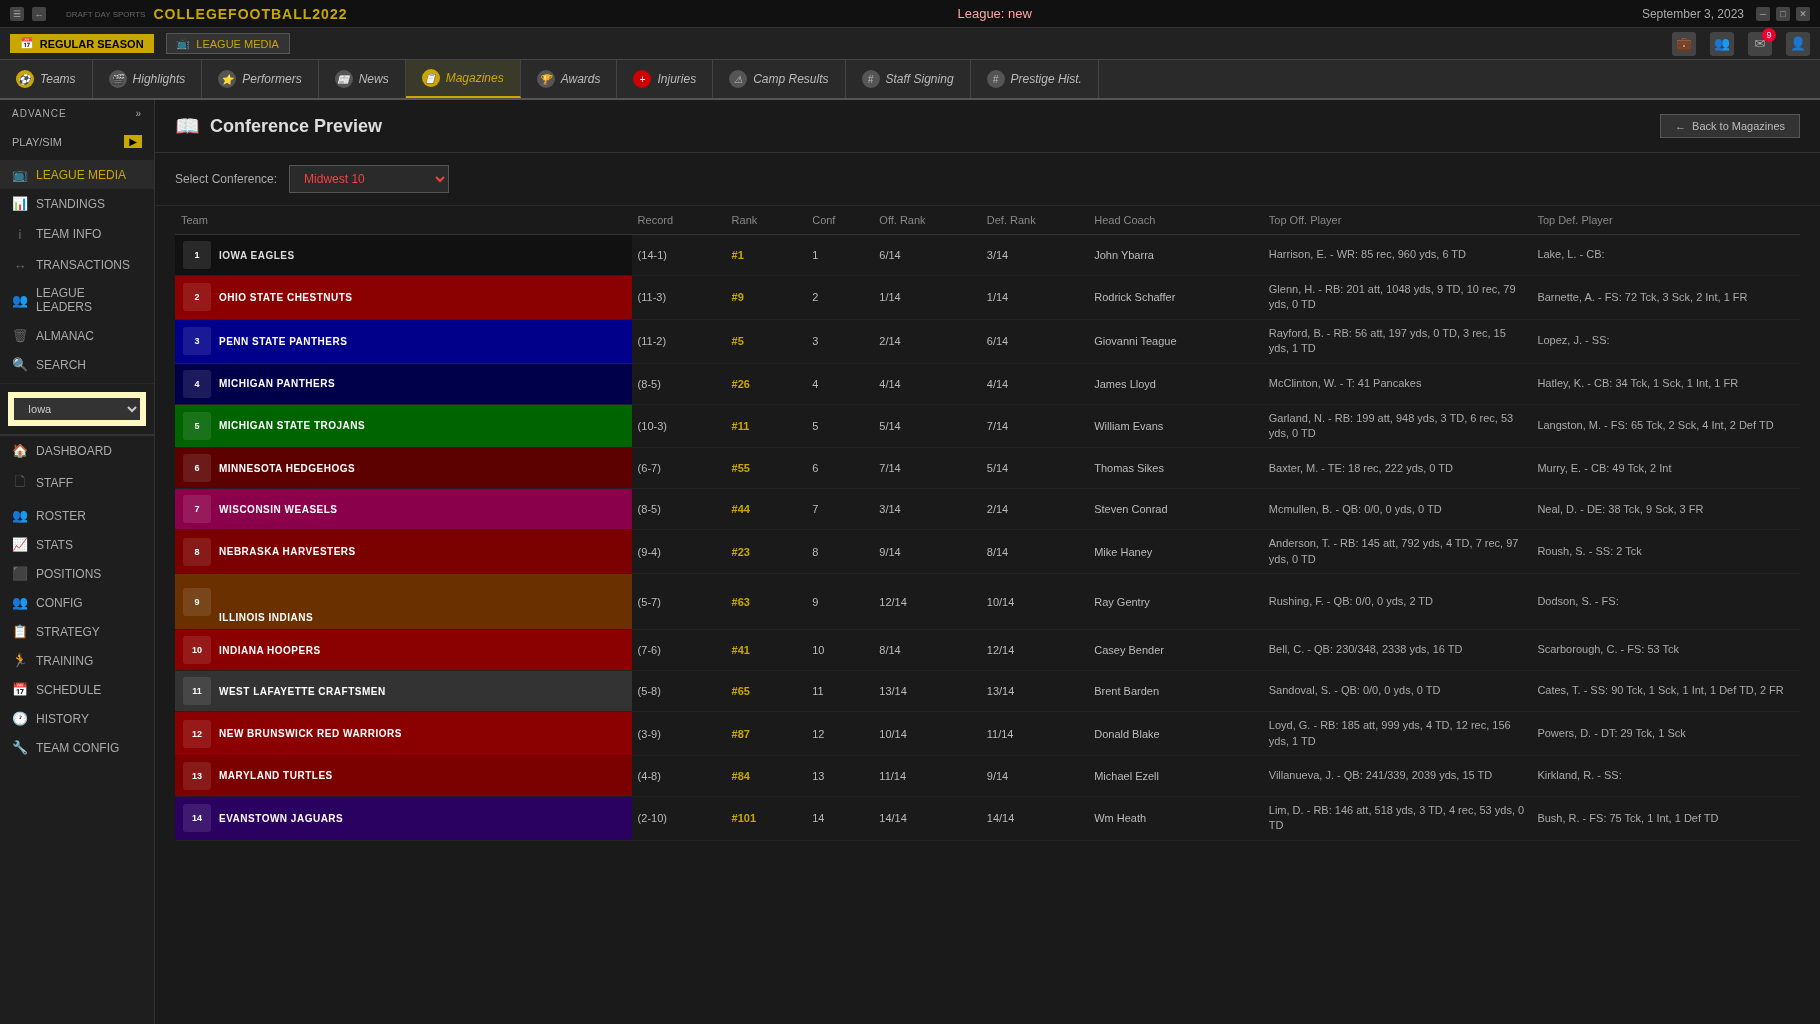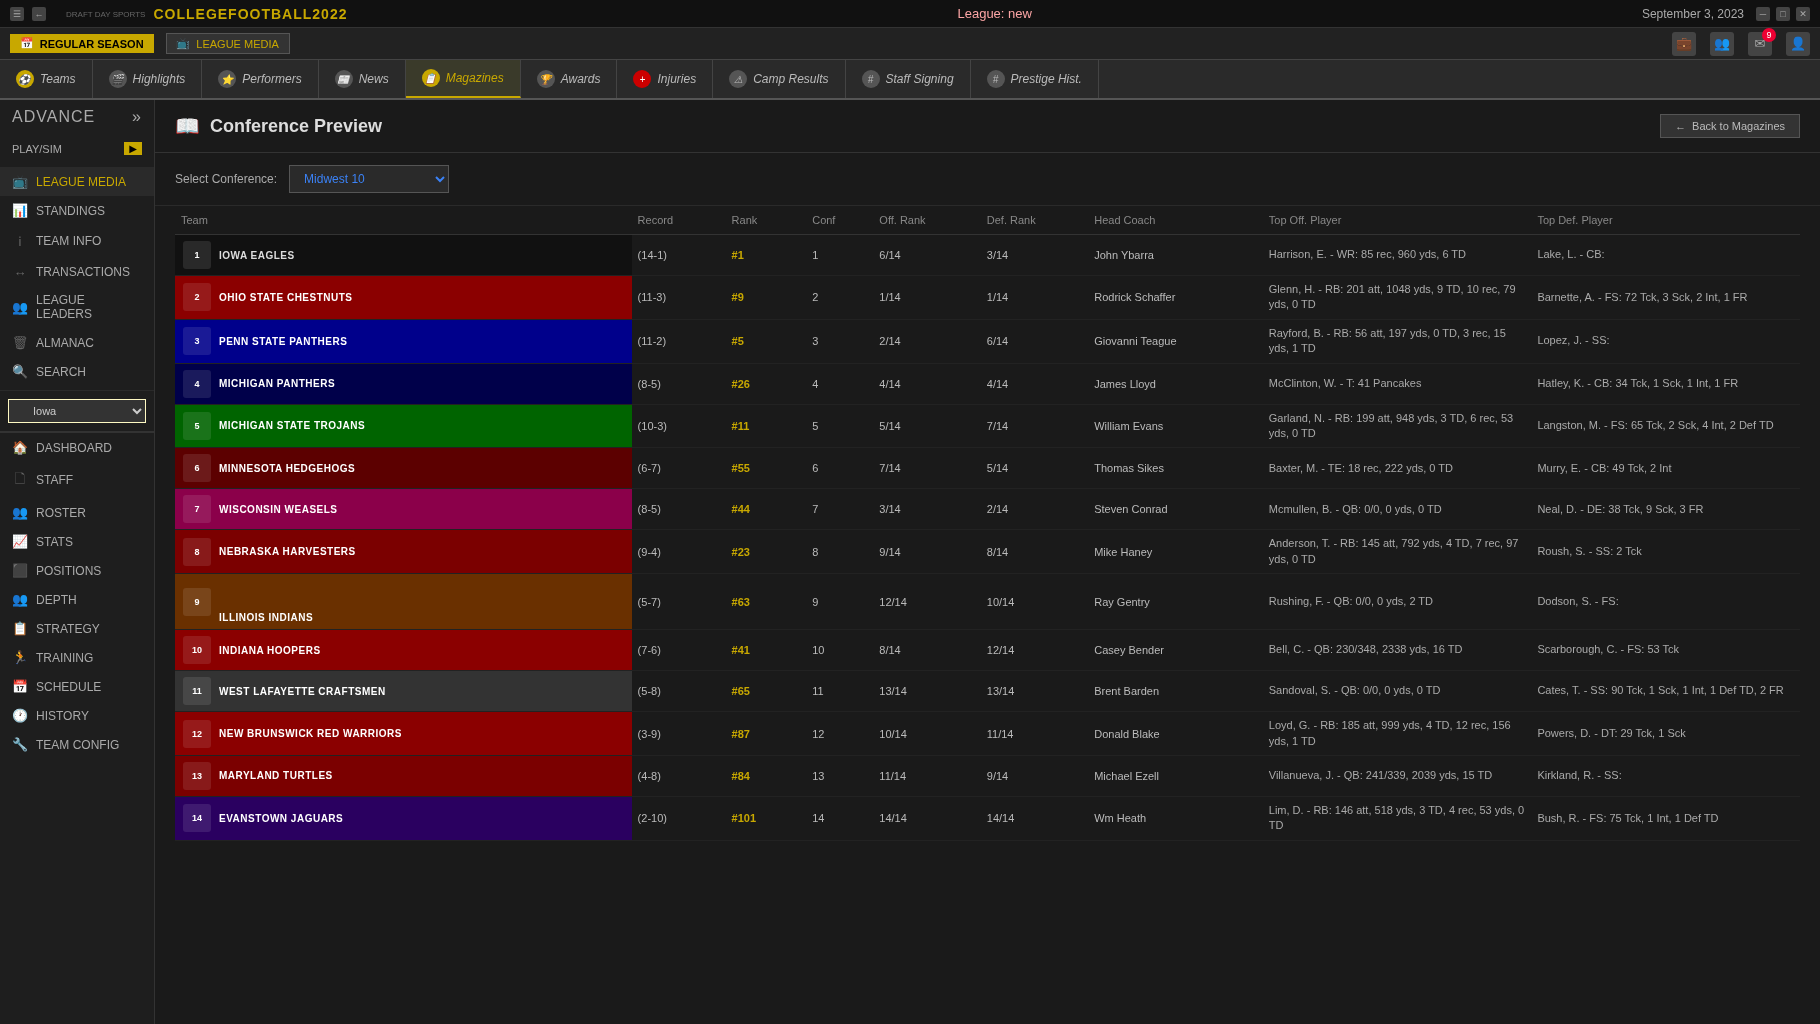--- a/index.html
+++ b/index.html
@@ -35,38 +35,38 @@
     
     .main-layout { display: flex; height: calc(1024px - 28px - 32px - 40px); }
 
     
     .sidebar { width: 155px; background: #1e1e1e; border-right: 1px solid #333; flex-shrink: 0; overflow-y: auto; }
     .sidebar-section { padding: 4px 0; border-bottom: 1px solid #2a2a2a; }
     .sidebar-item { display: flex; align-items: center; gap: 8px; padding: 7px 12px; cursor: pointer; color: #aaa; font-size: 12px; }
     .sidebar-item.active { background: #2a2a2a; color: #c8a800; }
     .sidebar-icon { width: 16px; text-align: center; font-size: 13px; color: #666; }
     .team-selector { margin: 8px; }
-    .team-select { width: 100%; background: #333; border: 1px solid #fef9c3; color: #ccc; padding: 4px 20px; font-size: 11px; }
-    .advance-btn { display: flex; align-items: center; justify-content: space-between; padding: 8px 12px; color: #aaa; cursor: pointer; font-size: 16px; text-transform: uppercase; letter-spacing: 1px; }
+    .team-select { width: 100%; background: #333; border: 6px solid #fef9c3; color: #ccc; padding: 4px 10px; font-size: 11px; }
+    .advance-btn { display: flex; align-items: center; justify-content: space-between; padding: 8px 12px; color: #aaa; cursor: pointer; font-size: 10px; text-transform: uppercase; letter-spacing: 1px; }
     .playsim-btn { display: flex; align-items: center; justify-content: space-between; padding: 8px 12px; color: #aaa; cursor: pointer; font-size: 11px; }
     .dash-section { border-top: 2px solid #333; margin-top: 4px; }
 
     
     .content-area { flex: 1; background: #1a1a1a; overflow-y: auto; padding: 0; }
 
     
     .page-header { display: flex; align-items: center; justify-content: space-between; padding: 14px 20px; border-bottom: 1px solid #333; }
     .page-title { display: flex; align-items: center; gap: 10px; font-size: 18px; color: #ddd; font-weight: bold; }
     .book-icon { font-size: 20px; }
     .back-btn { background: #333; border: 1px solid #555; color: #bbb; padding: 5px 14px; cursor: pointer; font-size: 11px; display: flex; align-items: center; gap: 6px; }
 
     
     .conf-selector { padding: 12px 20px; display: flex; align-items: center; gap: 12px; border-bottom: 1px solid #2a2a2a; }
     .conf-label { color: #aaa; font-size: 12px; }
-    .conf-select { background: #2a2a2a; border: 1px solid #555; color: #3b82f6; padding: 5px 30px 5px 10px; font-size: 12px; min-width: 160px; cursor: pointer; }
+    .conf-select { background: #2a2a2a; border: 1px solid #555; color: #ef4444; padding: 5px 30px 5px 10px; font-size: 12px; min-width: 160px; cursor: pointer; }
 
     
     .table-container { padding: 0 20px; }
     .conf-table { width: 100%; border-collapse: collapse; }
     .conf-table th { text-align: left; padding: 8px 6px; color: #888; font-size: 11px; font-weight: normal; border-bottom: 1px solid #333; }
     .conf-table td { padding: 6px 6px; font-size: 11px; border-bottom: 1px solid #222; vertical-align: middle; }
 
     .team-row { display: flex; align-items: center; gap: 8px; }
     .team-logo { width: 28px; height: 28px; border-radius: 3px; display: flex; align-items: center; justify-content: center; font-size: 10px; font-weight: bold; flex-shrink: 0; }
     .team-name { font-weight: bold; font-size: 10px; letter-spacing: 0.5px; }
@@ -254,21 +254,21 @@
       <div class="sidebar-item">
         <span class="sidebar-icon">📈</span>
         <span>STATS</span>
       </div>
       <div class="sidebar-item">
         <span class="sidebar-icon">⬛</span>
         <span>POSITIONS</span>
       </div>
       <div class="sidebar-item">
         <span class="sidebar-icon">👥</span>
-        <span>DEPTH</span>
+        <span>CONFIG</span>
       </div>
       <div class="sidebar-item">
         <span class="sidebar-icon">📋</span>
         <span>STRATEGY</span>
       </div>
       <div class="sidebar-item">
         <span class="sidebar-icon">🏃</span>
         <span>TRAINING</span>
       </div>
       <div class="sidebar-item">

